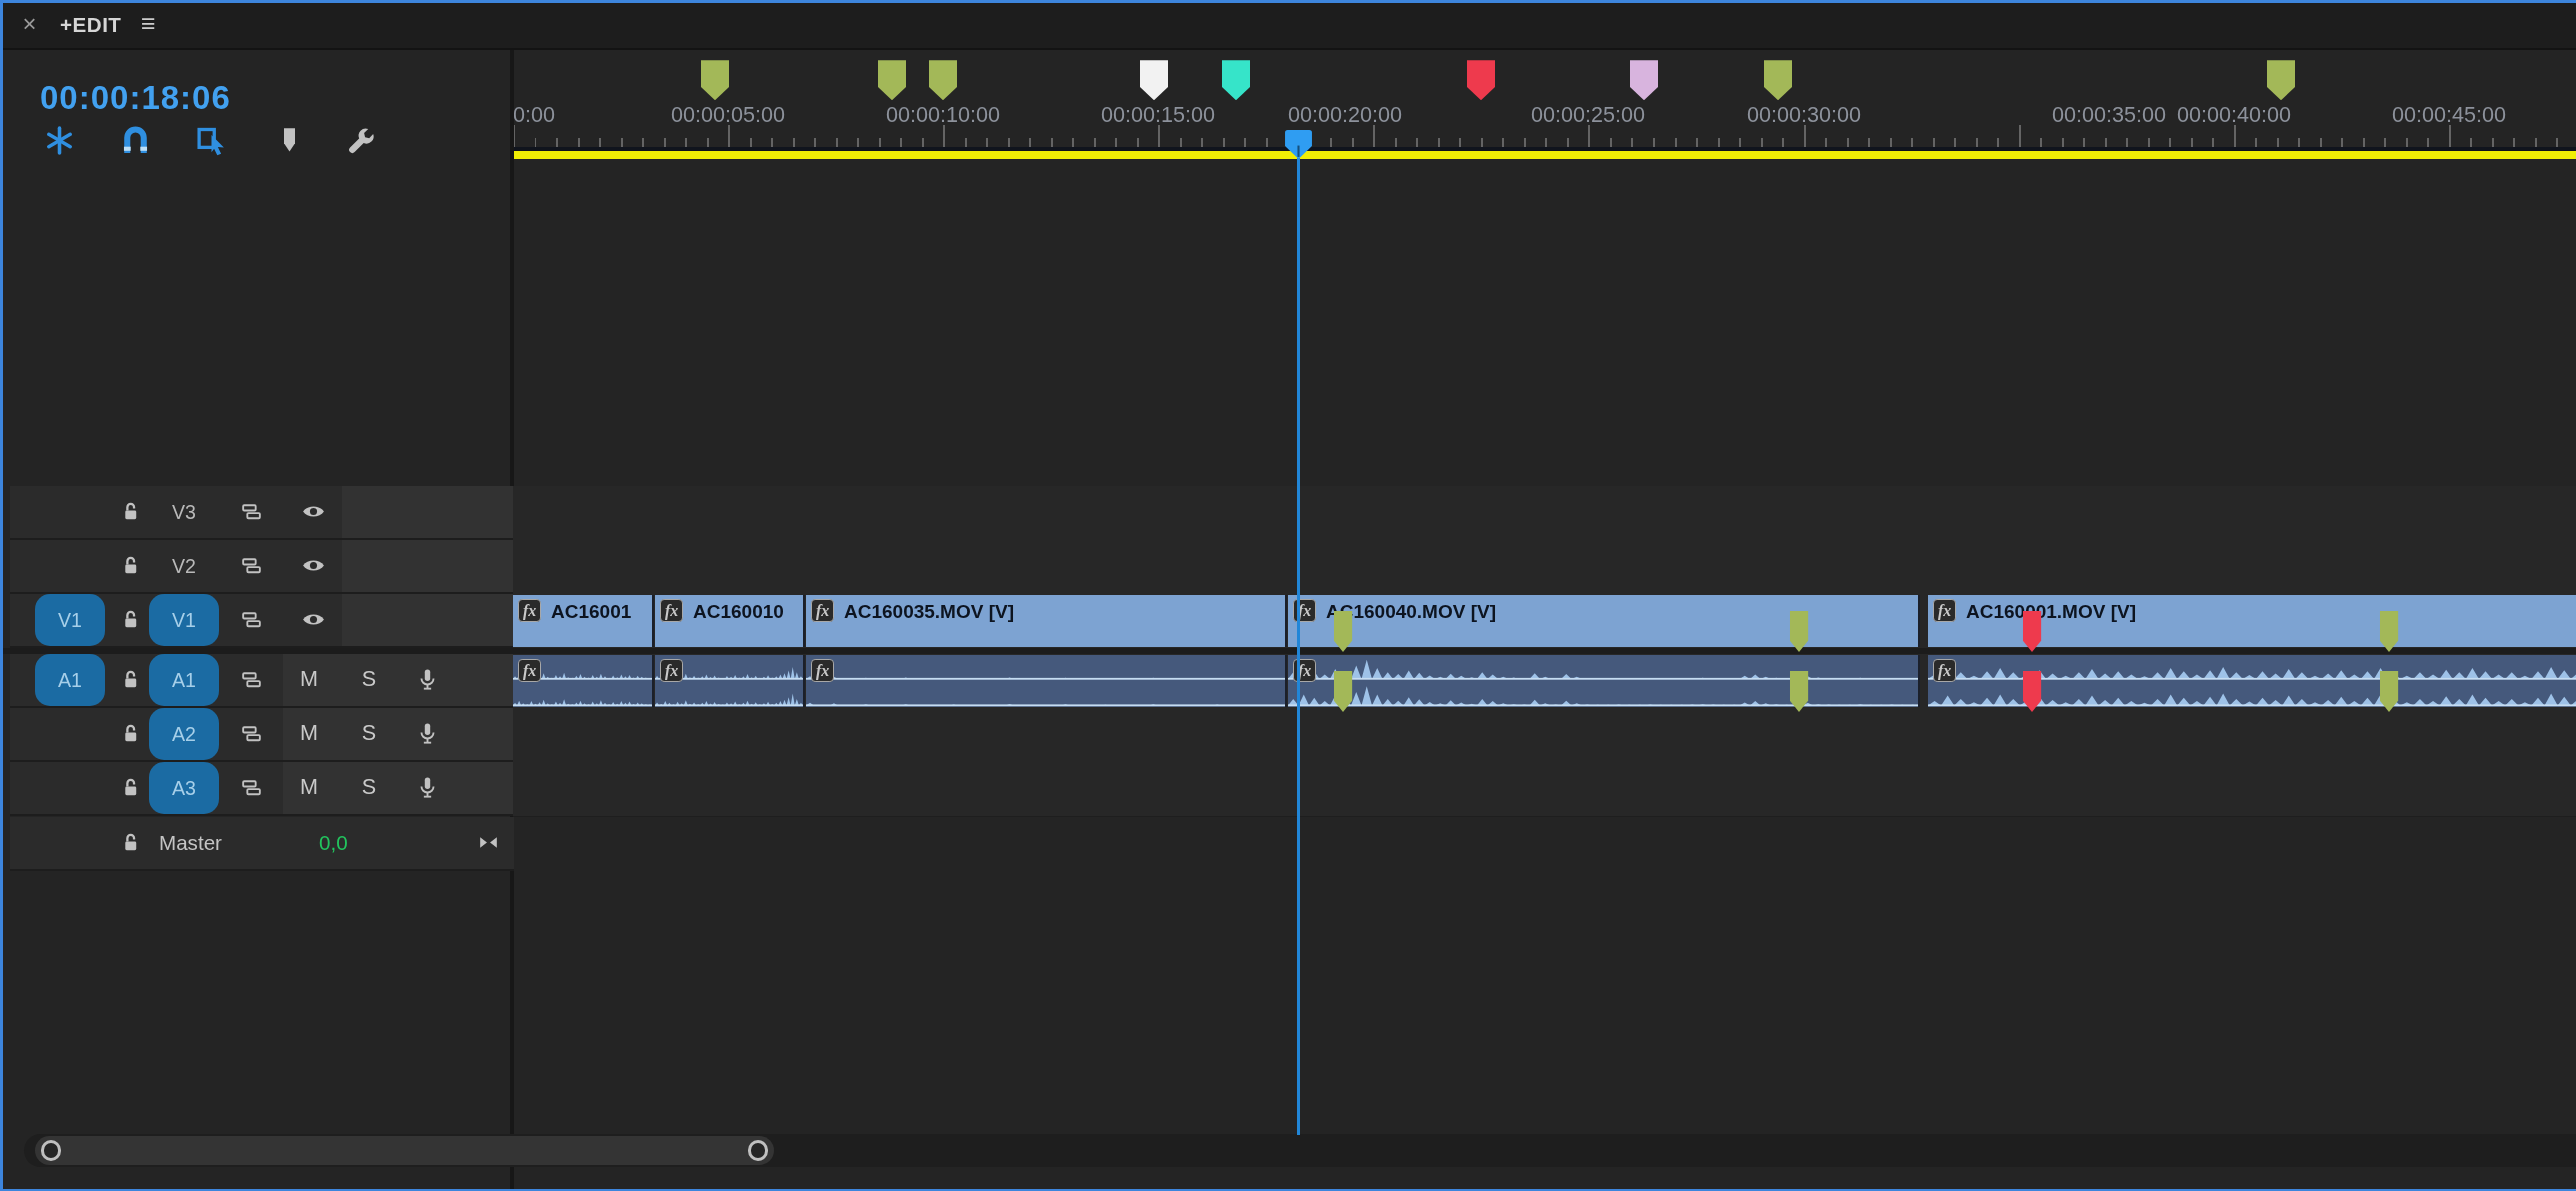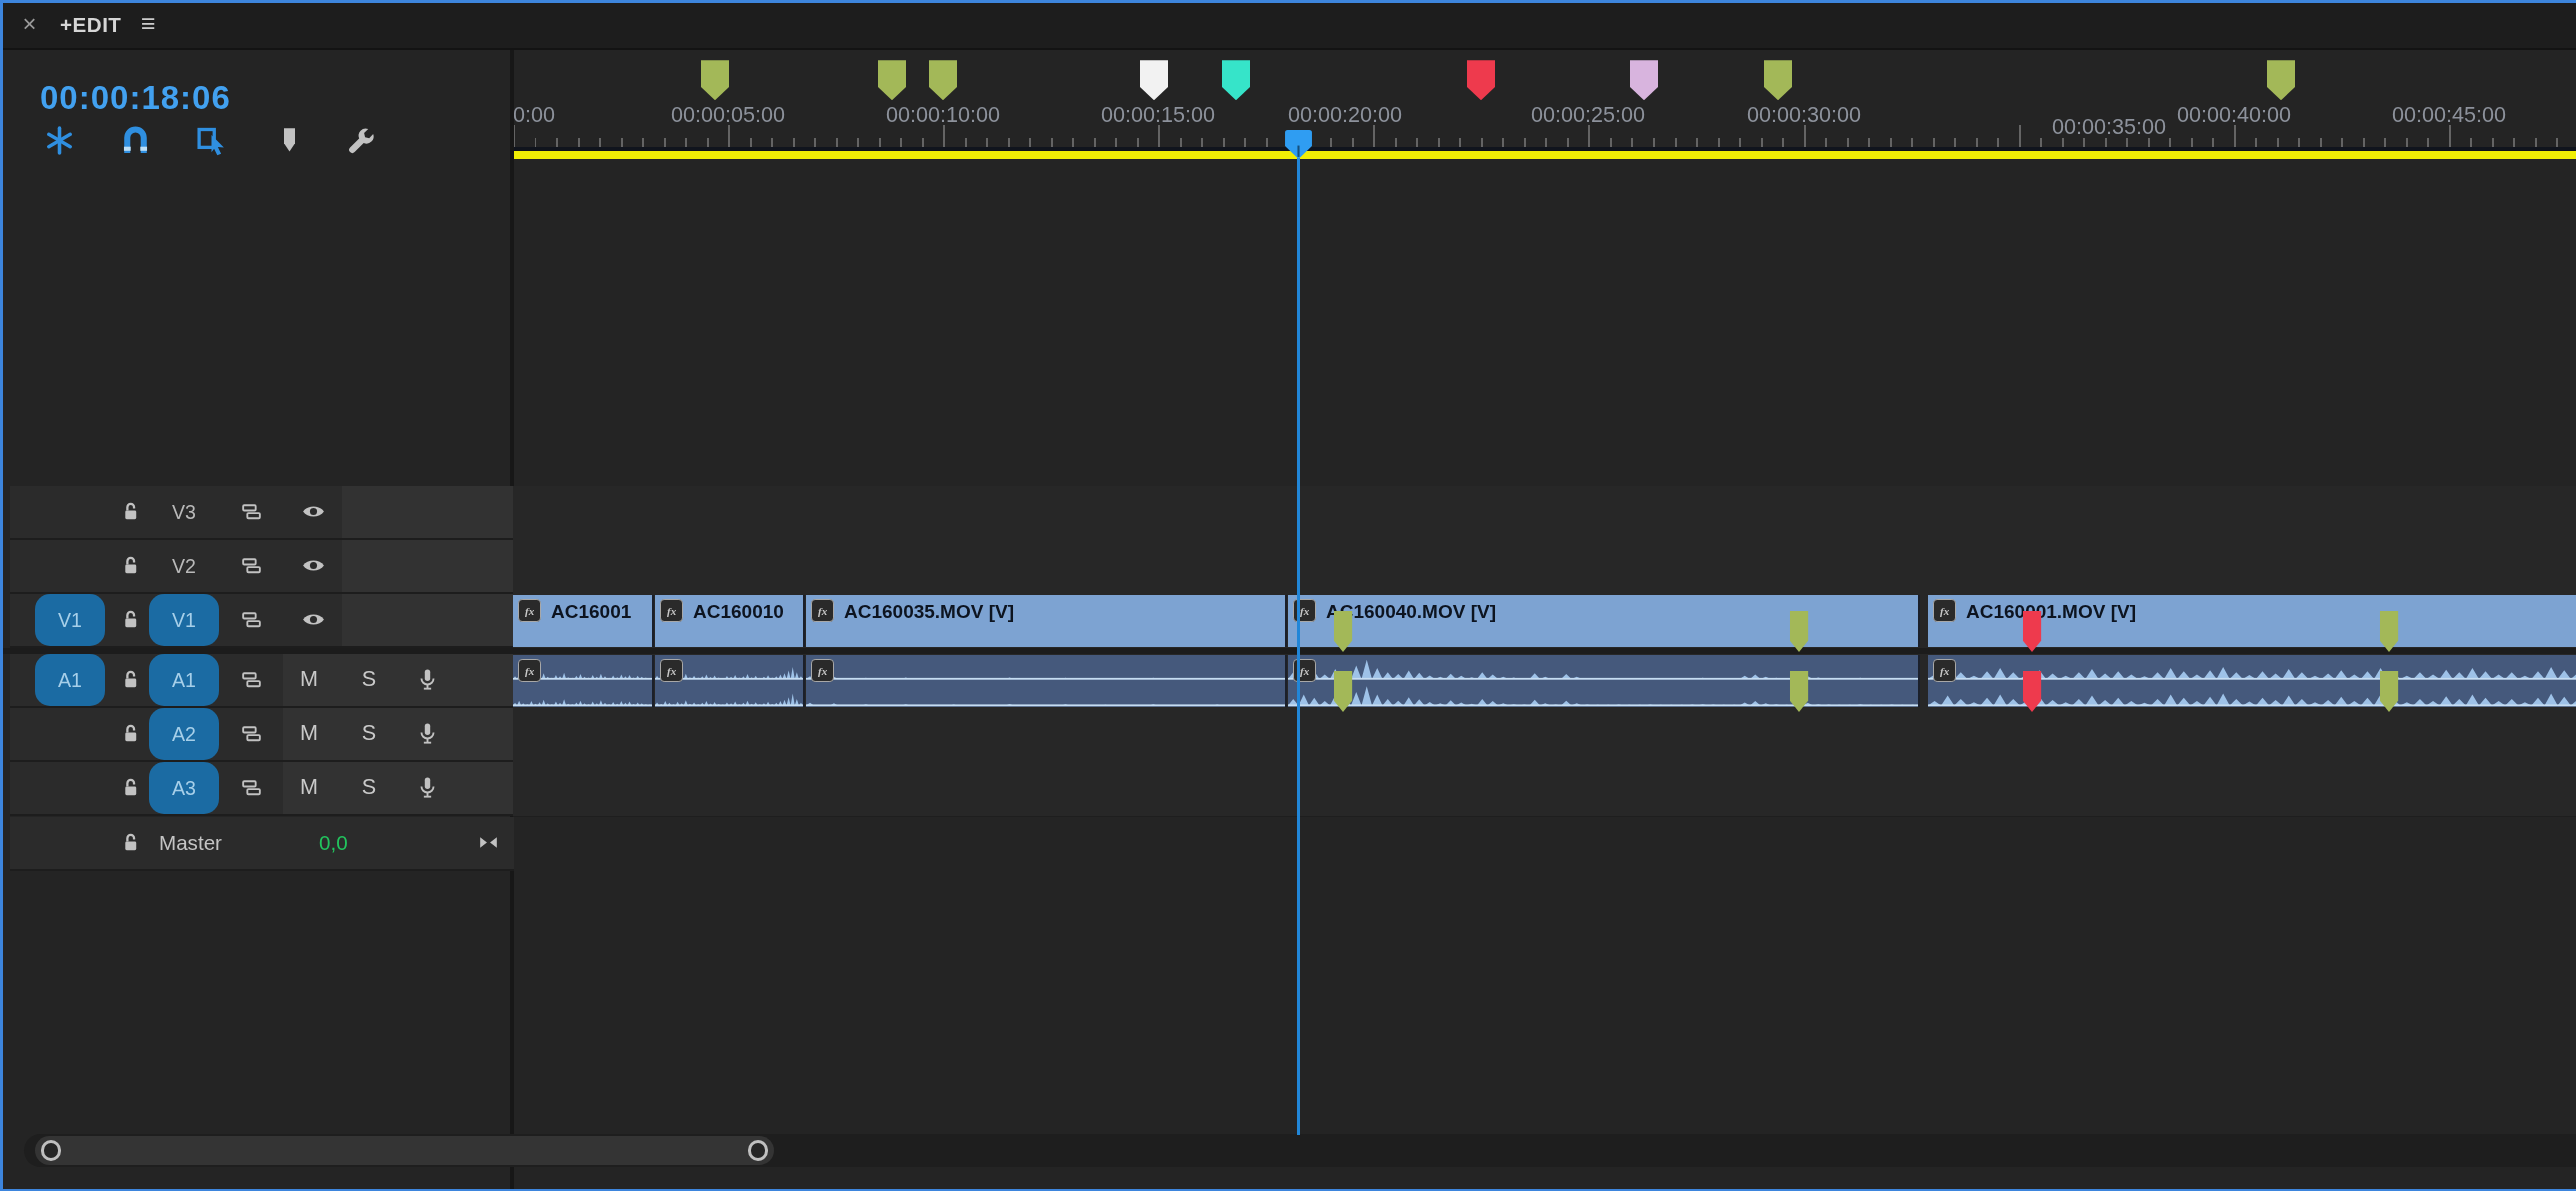--- a/index.html
+++ b/index.html
@@ -37,21 +37,21 @@
   .rowicon{position:absolute;width:25px;height:25px;top:13.4px;}
   .msbtn{position:absolute;top:12.4px;font-size:21.6px;color:#c9c9c9;width:26px;text-align:center;}
   .master-label{position:absolute;left:149px;top:14.4px;font-size:20.6px;color:#c4c4c4;}
   .master-value{position:absolute;left:309px;top:14.4px;font-size:20.6px;color:#22c55e;}
   
   .lane{position:absolute;left:510px;width:2862px;height:54px;background:#272727;border-bottom:0.5px solid #1e1e1e;}
   
   .vclip{position:absolute;top:592px;height:52px;background:#7da3d2;border-right:2.1px solid #1b202b;box-sizing:border-box;overflow:hidden;z-index:2;}
   .aclip{position:absolute;top:652px;height:52px;background:#45597c;border-right:2.1px solid #1b202b;box-sizing:border-box;overflow:hidden;z-index:2;}
   .fxbadge{position:absolute;left:5.2px;top:4.1px;width:23px;height:23px;background:#2a2a2a;border:1.5px solid #a8a8a8;border-radius:4.1px;
-      color:#c9c9c9;font-family:"Liberation Serif",serif;font-style:italic;font-weight:bold;font-size:11px;
+      color:#c9c9c9;font-family:"Liberation Serif",serif;font-style:italic;font-weight:bold;font-size:16px;
       display:flex;align-items:center;justify-content:center;box-sizing:border-box;z-index:3;}
   .clipname{position:absolute;left:38px;top:6.2px;font-size:19px;font-weight:600;color:#0d1420;white-space:nowrap;}
   .wavesvg{position:absolute;left:0;top:0;width:100%;height:100%;}
   
   .ph-line{position:absolute;top:155px;width:2.6px;height:977px;background:#2186d8;z-index:5;}
   .ph-head{position:absolute;top:127px;width:27px;height:29px;z-index:6;}
   .ring{position:absolute;width:20.6px;height:20.6px;border:3.6px solid #c0c0c0;border-radius:50%;box-sizing:border-box;background:#262626;}
   .hsb-track{position:absolute;left:20.6px;top:1131px;width:3346px;height:33px;background:#1e1e1e;border-radius:16.5px;}
   .hsb-thumb{position:absolute;left:11.3px;top:2.1px;width:739px;height:29px;background:#343434;border-radius:14.4px;}
   svg{display:block;}
@@ -104,21 +104,21 @@
 
   <div class="ruler-clip">
     <div id="ruler-labels">
         <div class="rlabel" style="left: 0px;">00:00:00</div>
         <div class="rlabel" style="left: 215px;">00:00:05:00</div>
         <div class="rlabel" style="left: 430px;">00:00:10:00</div>
         <div class="rlabel" style="left: 645px;">00:00:15:00</div>
         <div class="rlabel" style="left: 832px;">00:00:20:00</div>
         <div class="rlabel" style="left: 1075px;">00:00:25:00</div>
         <div class="rlabel" style="left: 1291px;">00:00:30:00</div>
-        <div class="rlabel" style="left: 1596px; margin-top: 12px;">00:00:35:00</div>
+        <div class="rlabel" style="left: 1596px;">00:00:35:00</div>
         <div class="rlabel" style="left: 1721px;">00:00:40:00</div>
         <div class="rlabel" style="left: 1936px;">00:00:45:00</div>
       </div>
     <div id="ruler-ticks">
         <div class="tick" style="left: 0px; top: 75px; height: 23px;"></div>
         <div class="tick" style="left: 21.5px; top: 88px; height: 10.3px;"></div>
         <div class="tick" style="left: 43px; top: 88px; height: 10.3px;"></div>
         <div class="tick" style="left: 65px; top: 88px; height: 10.3px;"></div>
         <div class="tick" style="left: 86px; top: 88px; height: 10.3px;"></div>
         <div class="tick" style="left: 108px; top: 88px; height: 10.3px;"></div>

